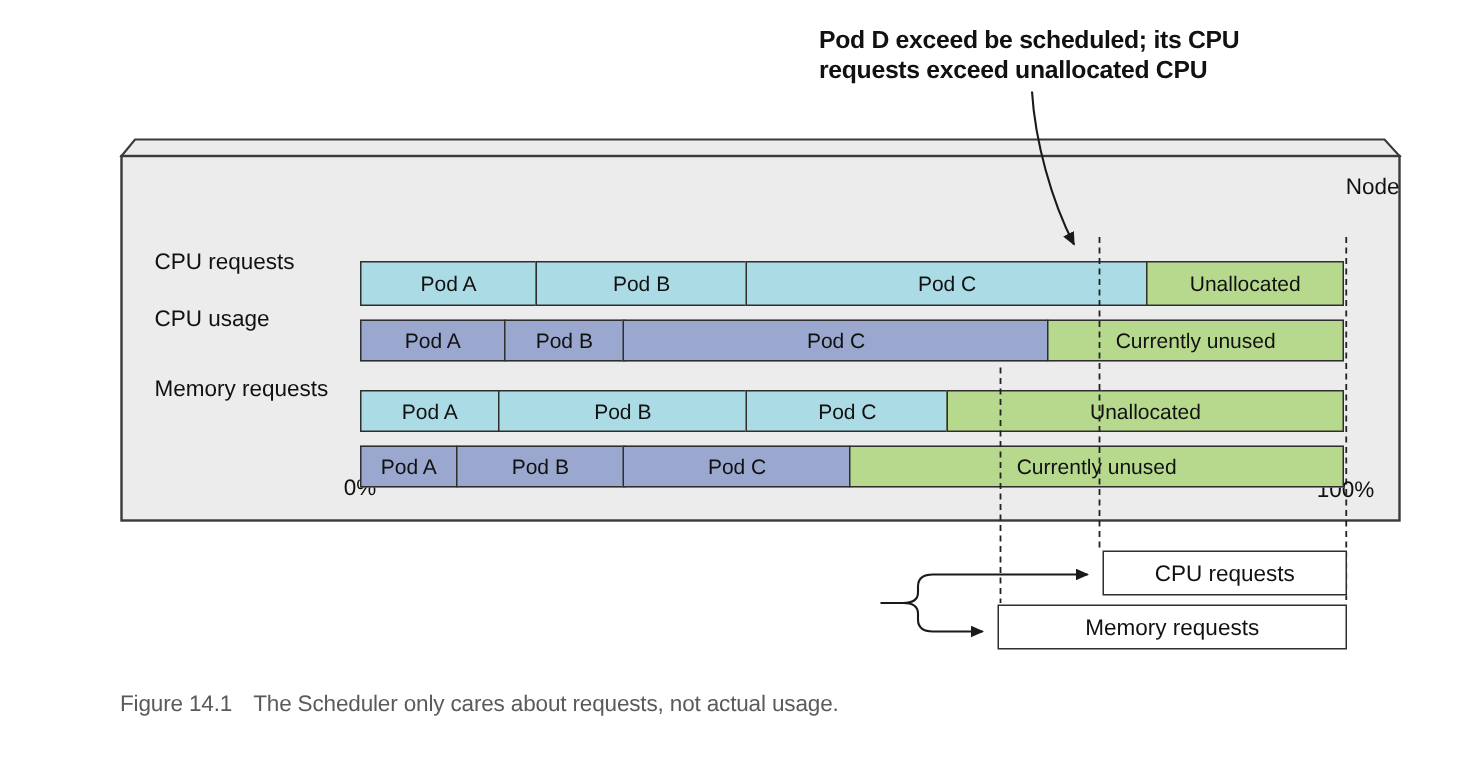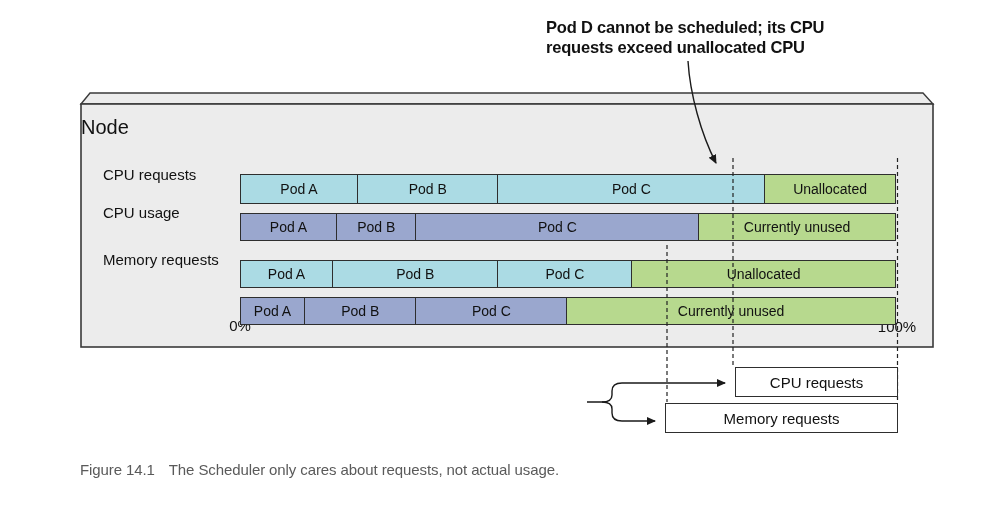--- a/index.html
+++ b/index.html
@@ -7,22 +7,22 @@
     position:relative;width:985px;height:514px;background:#ffffff;
     font-family:"Liberation Sans","DejaVu Sans",sans-serif;color:#111;
     overflow:hidden;
   }
   .abs{position:absolute;}
   svg.layer{position:absolute;left:0;top:0;width:985px;height:514px;}
   #slab-layer{z-index:1;}
   #behind-dash-layer{z-index:2;}
   #top-layer{z-index:5;}
   .node-title{
-    left:81px;top:116px;width:852px;text-align:left;
-    font-size:20px;z-index:3;
+    left:81px;top:116px;width:852px;text-align:right;
+    font-size:15px;z-index:3;
   }
   .row-label{
     left:103px;width:135px;display:flex;align-items:center;
     font-size:15px;z-index:3;
   }
   .bar{
     left:240px;display:flex;z-index:3;
   }
   .bar .seg{
     box-sizing:border-box;border:1.3px solid var(--border);
@@ -62,21 +62,21 @@
   <svg class="layer" id="slab-layer">
     <polygon points="81,104 90,93 923,93 933,104" fill="#ececec" stroke="#3a3a3a" stroke-width="1.4"></polygon>
     <rect x="81" y="104" width="852" height="243" fill="#ececec" stroke="#3a3a3a" stroke-width="1.6"></rect>
   </svg>
 
   <svg class="layer" id="behind-dash-layer">
     <line x1="897.5" y1="158" x2="897.5" y2="403" stroke="#222" stroke-width="1.2" stroke-dasharray="4 3"></line>
   </svg>
 
   <div class="abs annotation">
-    <div>Pod D cannot be scheduled; its CPU</div>
+    <div>Pod D exceed be scheduled; its CPU</div>
     <div>requests exceed unallocated CPU</div>
   </div>
 
   <div class="abs node-title">Node</div>
 
   <div class="abs row-label" style="top:159px;height:30px;">CPU requests</div>
   <div class="abs row-label" style="top:198px;height:28px;">CPU usage</div>
   <div class="abs row-label" style="top:245px;height:28px;">Memory requests</div>
 
   <div class="abs pct" style="left:205px;top:317px;">0%</div>

